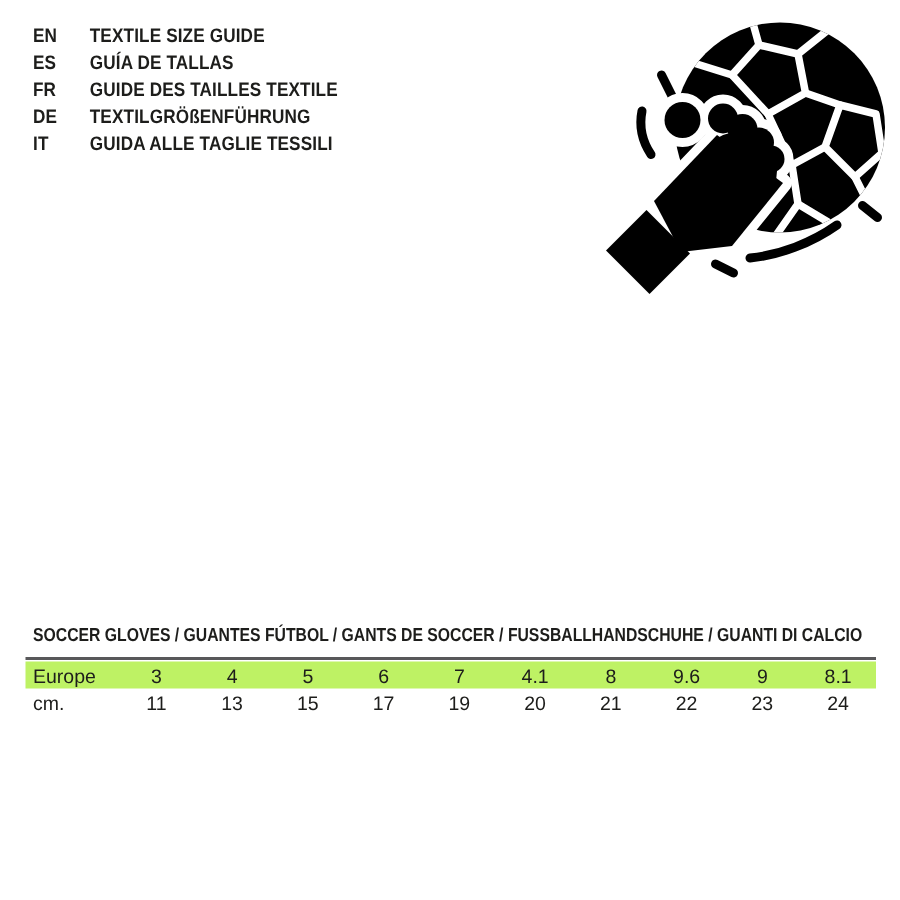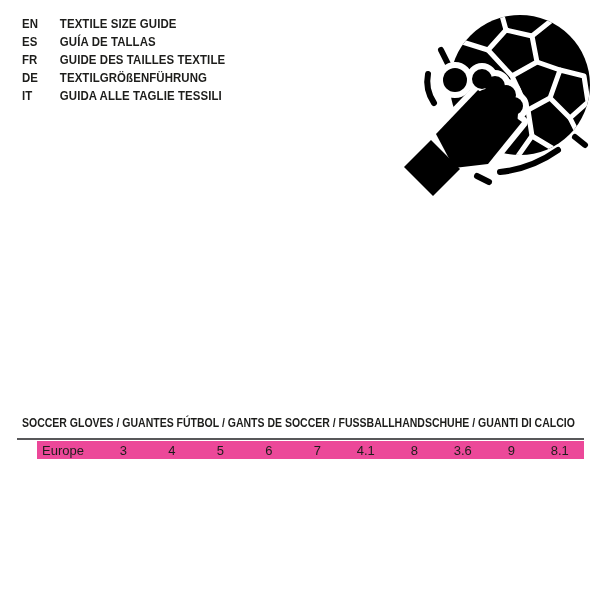--- a/index.html
+++ b/index.html
@@ -64,21 +64,21 @@
     left: 17px;
     top: 441px;
     width: 567px;
     font-size: 13px;
   }
   .size-row {
     display: flex;
     height: 18px;
     align-items: center;
   }
-  .size-row.header-row { background: #ec4899; margin-left: 20px; }
+  .size-row.header-row { background: #bef264; }
   .row-label {
     width: 62px;
     padding-left: 5px;
     text-align: left;
   }
   .size-cell {
     flex: 1;
     text-align: center;
   }
 </style>
@@ -171,17 +171,30 @@
 <div class="size-table">
   <div class="size-row header-row">
     <span class="row-label">Europe</span>
     <span class="size-cell">3</span>
     <span class="size-cell">4</span>
     <span class="size-cell">5</span>
     <span class="size-cell">6</span>
     <span class="size-cell">7</span>
     <span class="size-cell">4.1</span>
     <span class="size-cell">8</span>
-    <span class="size-cell">3.6</span>
+    <span class="size-cell">9.6</span>
     <span class="size-cell">9</span>
     <span class="size-cell">8.1</span>
   </div>
+  <div class="size-row">
+    <span class="row-label">cm.</span>
+    <span class="size-cell">11</span>
+    <span class="size-cell">13</span>
+    <span class="size-cell">15</span>
+    <span class="size-cell">17</span>
+    <span class="size-cell">19</span>
+    <span class="size-cell">20</span>
+    <span class="size-cell">21</span>
+    <span class="size-cell">22</span>
+    <span class="size-cell">23</span>
+    <span class="size-cell">24</span>
+  </div>
 </div>
 
 </body></html>

